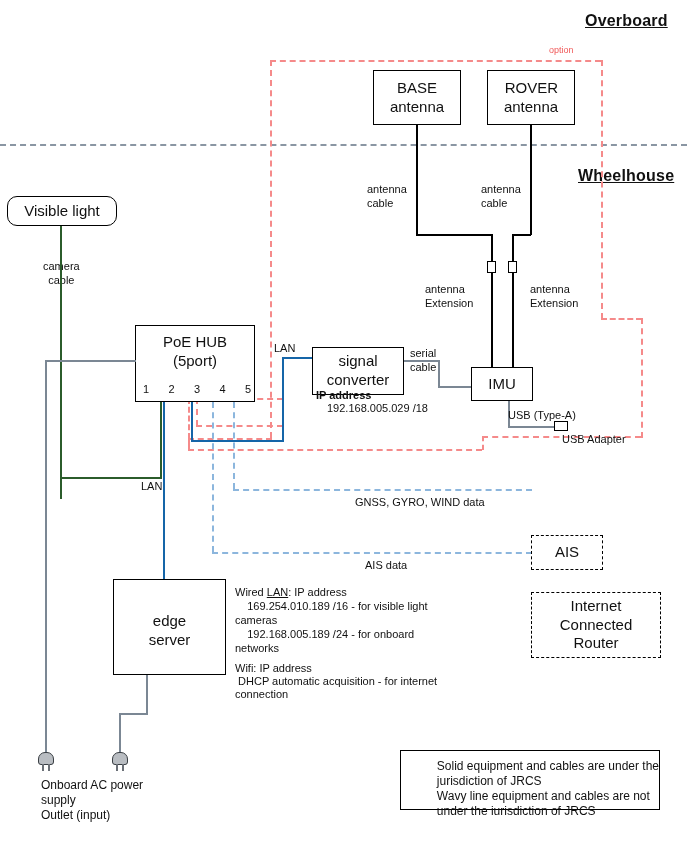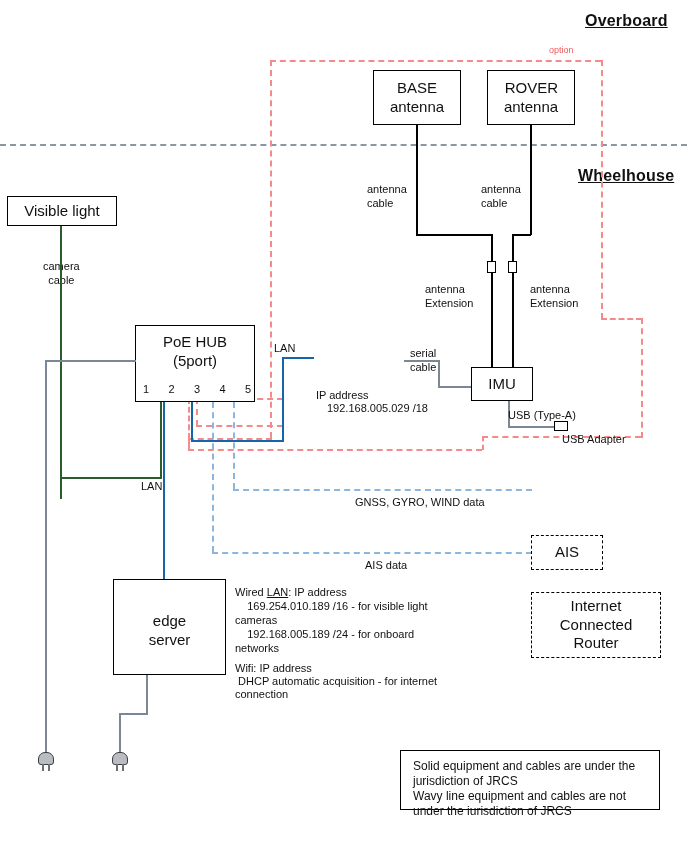--- a/index.html
+++ b/index.html
@@ -96,21 +96,21 @@
   <div class="ln blk" style="left:491px;top:273px;width:1.6px;height:95px;"></div>
   <div class="ln blk" style="left:512px;top:273px;width:1.6px;height:95px;"></div>
 
   <div class="lbl t11 clip" style="left:425px;top:283px;width:60px;height:30px;white-space:pre-line;">antenna
 Extension
 Cable</div>
   <div class="lbl t11 clip" style="left:530px;top:283px;width:60px;height:30px;white-space:pre-line;">antenna
 Extension
 Cable</div>
 
-  <div class="box t15" style="left:7px;top:196px;width:110px;height:30px;">
+  <div class="box t15" style="left:7px;top:196px;width:110px;height:30px;border-radius:10px;">
     <span>Visible light</span>
   </div>
   <div class="lbl t11" style="left:43px;top:260px;white-space:pre-line;text-align:center;">camera
 cable</div>
 
   <div class="ln green" style="left:60px;top:226px;width:2px;height:273px;"></div>
   <div class="ln green" style="left:60px;top:477px;width:102px;height:2px;"></div>
   <div class="ln green" style="left:160px;top:402px;width:2px;height:77px;"></div>
 
   <div class="box" style="left:135px;top:325px;width:120px;height:77px;flex-direction:column;justify-content:flex-start;padding-top:7px;">
@@ -138,21 +138,25 @@
   <div class="lbl t11" style="left:274px;top:342px;">LAN</div>
 
   <div class="vdash" style="left:212px;top:402px;height:150px;"></div>
   <div class="hdash" style="left:212px;top:552px;width:320px;"></div>
   <div class="vdash" style="left:233px;top:402px;height:87px;"></div>
   <div class="hdash" style="left:233px;top:489px;width:299px;"></div>
 
   <div class="lbl t11" style="left:331px;top:496px;margin-left:24px;">GNSS, GYRO, WIND data</div>
   <div class="lbl t11" style="left:365px;top:559px;">AIS data</div>
 
-  <div class="lbl t11" style="left:316px;top:389px;">IP address</div>
+  <div class="box t15" style="left:312px;top:347px;width:92px;height:48px;">
+    <span style="white-space:pre-line">signal
+converter</span>
+  </div>
+  <div class="lbl t11" style="left:316px;top:389px;font-weight:bold;">IP address</div>
   <div class="lbl t11" style="left:327px;top:402px;">192.168.005.029 /18</div>
 
   <div class="ln gray" style="left:404px;top:360px;width:36px;height:2px;"></div>
   <div class="ln gray" style="left:438px;top:360px;width:2px;height:28px;"></div>
   <div class="ln gray" style="left:438px;top:386px;width:40px;height:2px;"></div>
   <div class="lbl t11" style="left:410px;top:347px;white-space:pre-line;">serial
 cable</div>
 
   <div class="box t15" style="left:471px;top:367px;width:62px;height:34px;">
     <span>IMU</span>
@@ -192,22 +196,25 @@
   <div class="ln gray" style="left:119px;top:713px;width:2px;height:42px;"></div>
 
   <div class="plug" style="left:38px;top:752px;"></div>
   <div class="pin" style="left:42px;top:764px;"></div>
   <div class="pin" style="left:48px;top:764px;"></div>
 
   <div class="plug" style="left:112px;top:752px;"></div>
   <div class="pin" style="left:116px;top:764px;"></div>
   <div class="pin" style="left:122px;top:764px;"></div>
 
-
-  <div class="box" style="left:400px;top:750px;width:260px;height:60px;align-items:flex-start;justify-content:flex-start;padding:8px 0 0 12px;">
+  <div class="lbl t12" style="left:41px;top:778px;white-space:pre-line;">Onboard AC power
+supply
+Outlet (input)</div>
+
+  <div class="box" style="left:400px;top:750px;width:260px;height:60px;align-items:flex-start;justify-content:flex-end;padding:8px 0 0 12px;">
     <div style="text-align:left;">
       <div class="t12">Solid equipment and cables are under the</div>
       <div class="t12">jurisdiction of JRCS</div>
       <div class="t12">Wavy line equipment and cables are not</div>
       <div class="t12">under the iurisdiction of JRCS</div>
     </div>
   </div>
 
 </div>
 

